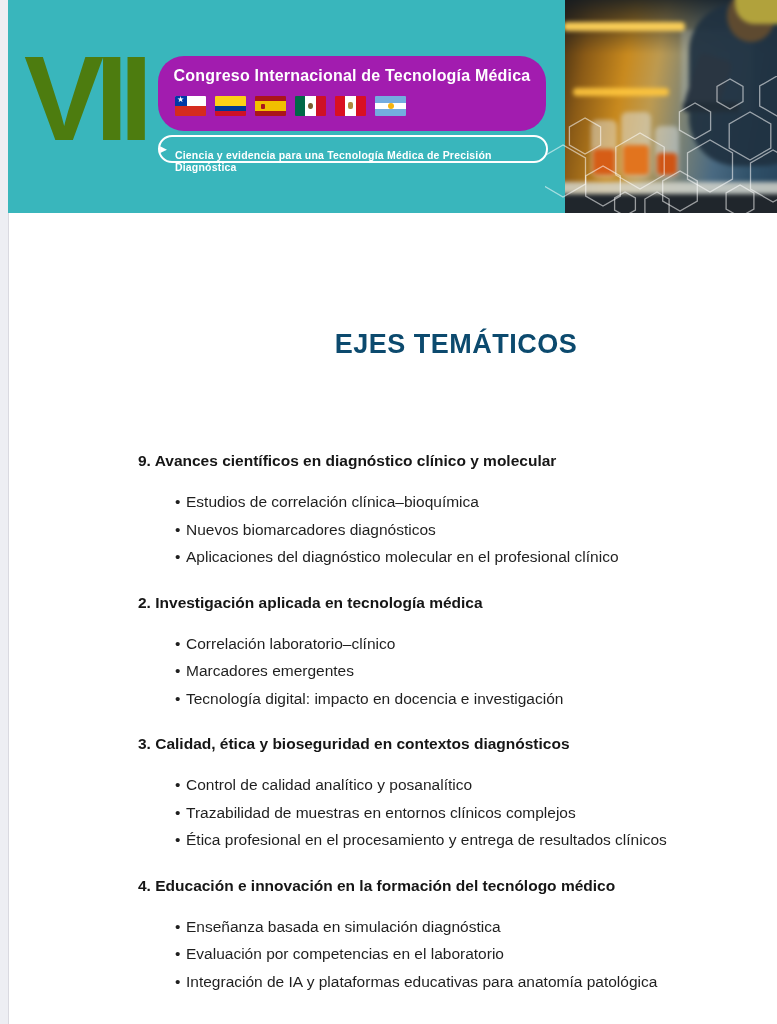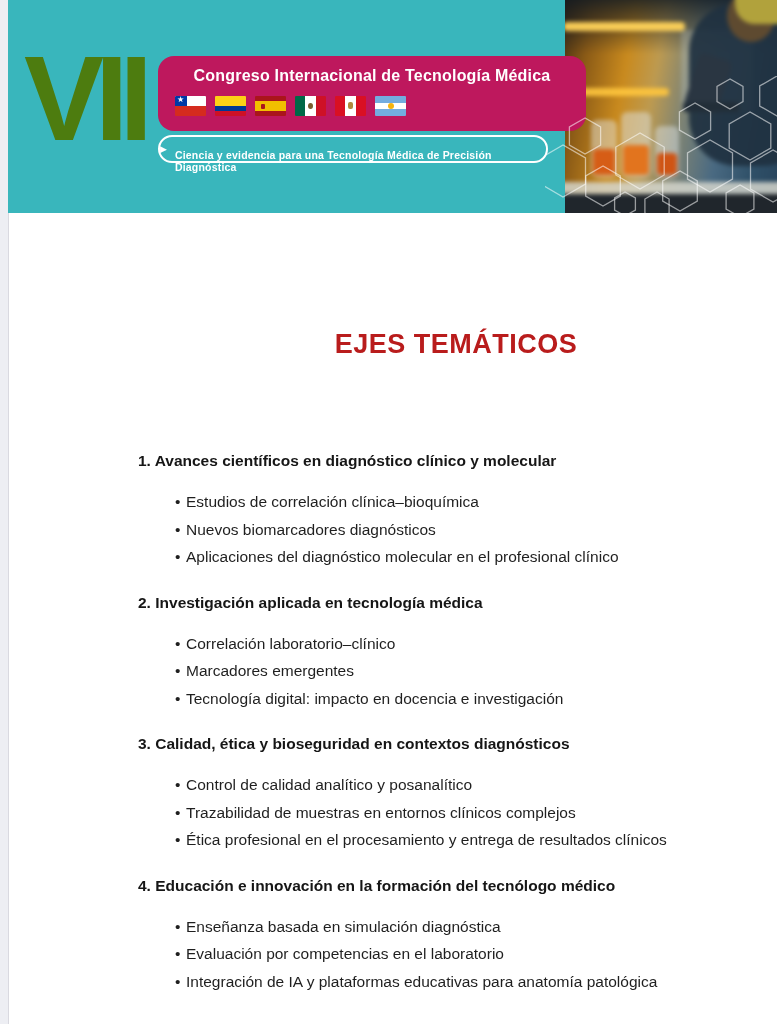--- a/index.html
+++ b/index.html
@@ -7,22 +7,22 @@
     width:777px;height:1024px;position:relative;background:#ffffff;
     font-family:"Liberation Sans", sans-serif;overflow:hidden;
   }
   .page-edge{position:absolute;left:0;top:0;width:8px;height:1024px;
     background:#edeef3;border-right:1px solid #d9d9e0;}
   
   .header{position:absolute;left:8px;top:0;width:769px;height:213px;}
   .header-teal{position:absolute;left:0;top:0;width:557px;height:213px;background:#39b6bc;}
   .numeral{position:absolute;left:16px;top:38px;z-index:1;
     font-size:120px;font-weight:800;line-height:1;letter-spacing:-9px;color:#4d7c0f;}
-  .title-pill{position:absolute;left:150px;top:56px;width:428px;height:75px;
-    background:#be185d;border-radius:16px;z-index:2;}
+  .title-pill{position:absolute;left:150px;top:56px;width:388px;height:75px;
+    background:#a21caf;border-radius:26px;z-index:2;}
   .pill-title{margin-top:11px;text-align:center;color:#ffffff;font-weight:700;
     font-size:16px;letter-spacing:0.2px;}
   .flags{position:absolute;left:17px;top:40px;display:flex;gap:9px;}
   .flag{width:31px;height:20px;position:relative;overflow:hidden;border-radius:1px;flex:0 0 auto;}
   .flag-chile{background:linear-gradient(to bottom,#ffffff 0 50%,#d52b1e 50% 100%);}
   .flag-chile::before{content:"";position:absolute;left:0;top:0;width:38%;height:50%;background:#0039a6;}
   .flag-chile::after{content:"★";position:absolute;left:2px;top:-1px;font-size:8px;color:#ffffff;}
   .flag-colombia{background:linear-gradient(to bottom,#fcd116 0 50%,#003893 50% 75%,#ce1126 75% 100%);}
   .flag-spain{background:linear-gradient(to bottom,#aa151b 0 25%,#f1bf00 25% 75%,#aa151b 75% 100%);}
   .flag-spain::after{content:"";position:absolute;left:6px;top:8px;width:4px;height:5px;background:#aa151b;border-radius:1px;}
@@ -59,21 +59,21 @@
   .ph-f3{left:96px;top:132px;width:24px;height:52px;}
   .ph-liquid{position:absolute;left:2px;right:2px;bottom:3px;border-radius:4px;}
   .ph-f1 .ph-liquid{height:26px;background:#d65d16;}
   .ph-f2 .ph-liquid{height:30px;background:#e2741e;}
   .ph-f3 .ph-liquid{height:22px;background:#cf5414;}
   .ph-bench{left:0;top:188px;width:224px;height:14px;background:#d5d6cd;opacity:.85;}
   .ph-bench-dark{left:0;top:200px;width:224px;height:25px;background:#20262c;}
   .hex-overlay{position:absolute;left:537px;top:76px;width:240px;height:137px;z-index:3;pointer-events:none;}
   
   .page-title{position:absolute;left:146px;top:329px;width:620px;text-align:center;
-    font-size:27px;font-weight:800;color:#b91c1c;letter-spacing:0.5px;}
+    font-size:27px;font-weight:800;color:#0c4a6e;letter-spacing:0.5px;}
   .sections{position:absolute;left:138px;top:452px;width:615px;}
   .section{margin-bottom:23px;}
   .section-heading{margin:0 0 18px 0;font-size:15.5px;font-weight:700;color:#161616;line-height:18px;}
   .section ul{list-style:none;margin:4px;padding:0;}
   .section li{position:relative;padding-left:44px;font-size:15.5px;color:#1f1f1f;line-height:27.5px;}
   .section li::before{content:"\2022";position:absolute;left:33px;color:#1f1f1f;}
 </style>
 </head>
 <body>
 
@@ -142,21 +142,21 @@
       <polygon points="80.0,116.0 69.6,122.0 69.6,134.0 80.0,140.0 90.4,134.0 90.4,122.0" fill="none" stroke="rgba(255,255,255,0.55)" stroke-width="1.3"></polygon>
       <polygon points="232.0,0.0 214.7,10.0 214.7,30.0 232.0,40.0 249.3,30.0 249.3,10.0" fill="none" stroke="rgba(255,255,255,0.55)" stroke-width="1.3"></polygon>
       <polygon points="185.0,3.0 172.0,10.5 172.0,25.5 185.0,33.0 198.0,25.5 198.0,10.5" fill="none" stroke="rgba(255,255,255,0.55)" stroke-width="1.3"></polygon>
     </svg>
 </div>
 
 <div class="page-title">EJES TEMÁTICOS</div>
 
 <div class="sections" id="sections">
     <div class="section">
-      <h2 class="section-heading">1. Avances científicos en diagnóstico clínico y molecular</h2>
+      <h2 class="section-heading">9. Avances científicos en diagnóstico clínico y molecular</h2>
       <ul>
         <li>Estudios de correlación clínica–bioquímica</li>
         <li>Nuevos biomarcadores diagnósticos</li>
         <li>Aplicaciones del diagnóstico molecular en el profesional clínico</li>
       </ul>
     </div>
     <div class="section">
       <h2 class="section-heading">2. Investigación aplicada en tecnología médica</h2>
       <ul>
         <li>Correlación laboratorio–clínico</li>

